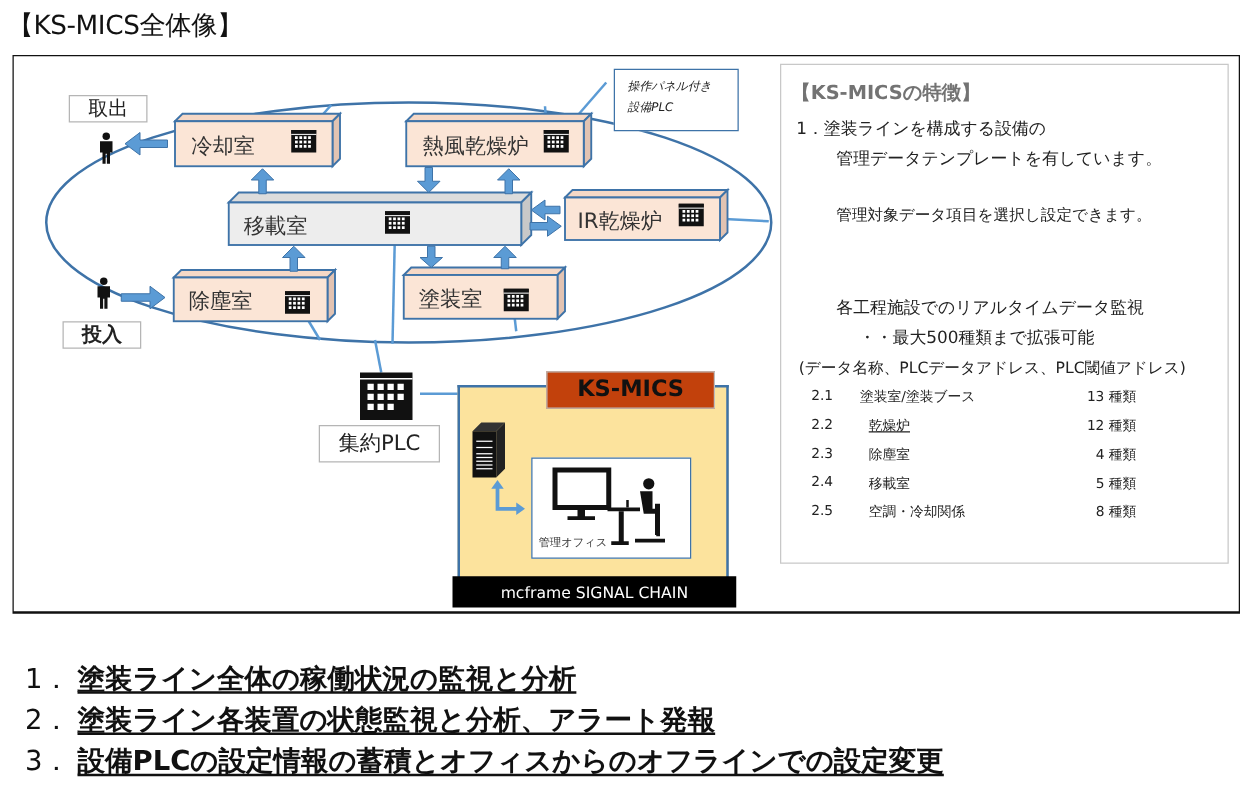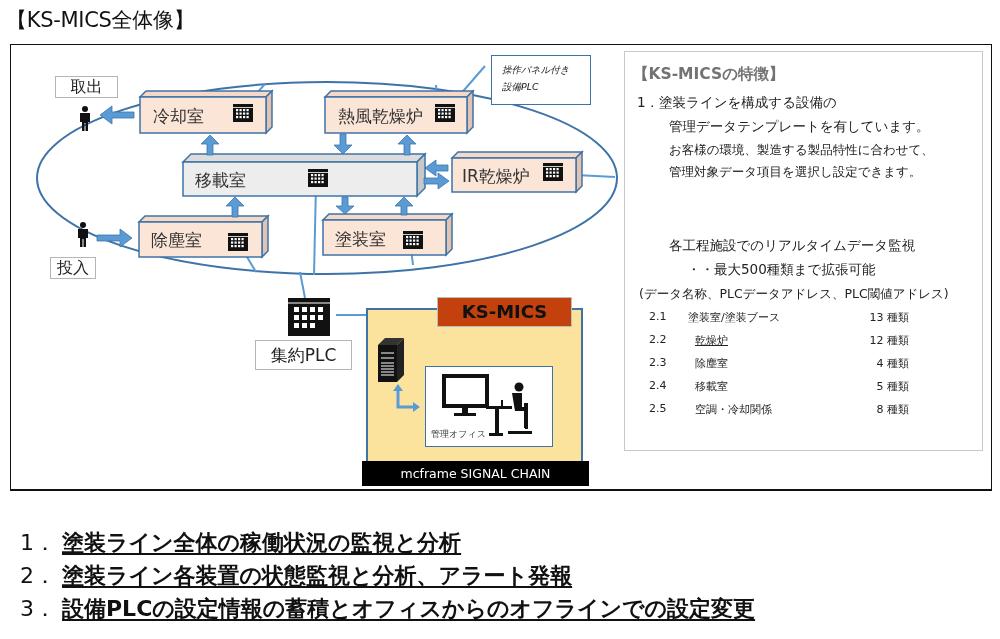--- a/index.html
+++ b/index.html
@@ -178,21 +178,21 @@
         <rect x="22" y="17" width="5" height="5"></rect>
         <rect x="30" y="17" width="5" height="5"></rect>
       <rect x="6" y="25" width="5" height="5"></rect>
         <rect x="14" y="25" width="5" height="5"></rect>
         <rect x="22" y="25" width="5" height="5"></rect>
     </g>
   </g>
 </svg>
 
 <div class="label-box abs" style="left:55px;top:76px;width:63px;height:22px;line-height:20px;">取出</div>
-<div class="label-box abs" style="left:50px;top:257px;width:46px;height:22px;line-height:20px;">投入</div>
+<div class="label-box abs" style="left:50px;top:257px;width:63px;height:22px;line-height:20px;font-weight:bold;">投入</div>
 
 <div id="panel-plc-note" class="abs">
   <div>操作パネル付き</div>
   <div>設備PLC</div>
 </div>
 
 <div class="label-box abs" style="left:255px;top:340px;width:97px;height:30px;line-height:28px;font-size:17px;">集約PLC</div>
 
 <div id="ksmics-area" class="abs"></div>
 <div id="ksmics-label" class="abs">KS-MICS</div>
@@ -235,21 +235,20 @@
     <rect x="524" y="403" width="4" height="25"></rect>
     <rect x="508" y="431" width="24" height="3"></rect>
     <rect x="501" y="400" width="2" height="6"></rect>
   </g>
 </svg>
 
 <div id="features" class="abs">
   <div class="ft-title">【KS-MICSの特徴】</div>
   <div class="line" style="left:12px;top:42px;">1．塗装ラインを構成する設備の</div>
   <div class="line" style="left:44px;top:66px;">管理データテンプレートを有しています。</div>
-  <div class="line small" style="left:44px;top:90px;">お客様の環境、製造する製品特性に合わせて、</div>
   <div class="line small" style="left:44px;top:112px;">管理対象データ項目を選択し設定できます。</div>
 
   <div class="line" style="left:44px;top:185px;">各工程施設でのリアルタイムデータ監視</div>
   <div class="line" style="left:62px;top:209px;">・・最大500種類まで拡張可能</div>
   <div class="line small" style="left:14px;top:234px;">(データ名称、PLCデータアドレス、PLC閾値アドレス)</div>
 
   <div class="row" style="top:258px;">
     <span class="num">2.1</span>
     <span class="nm">塗装室/塗装ブース</span>
     <span class="cnt">13 種類</span>

